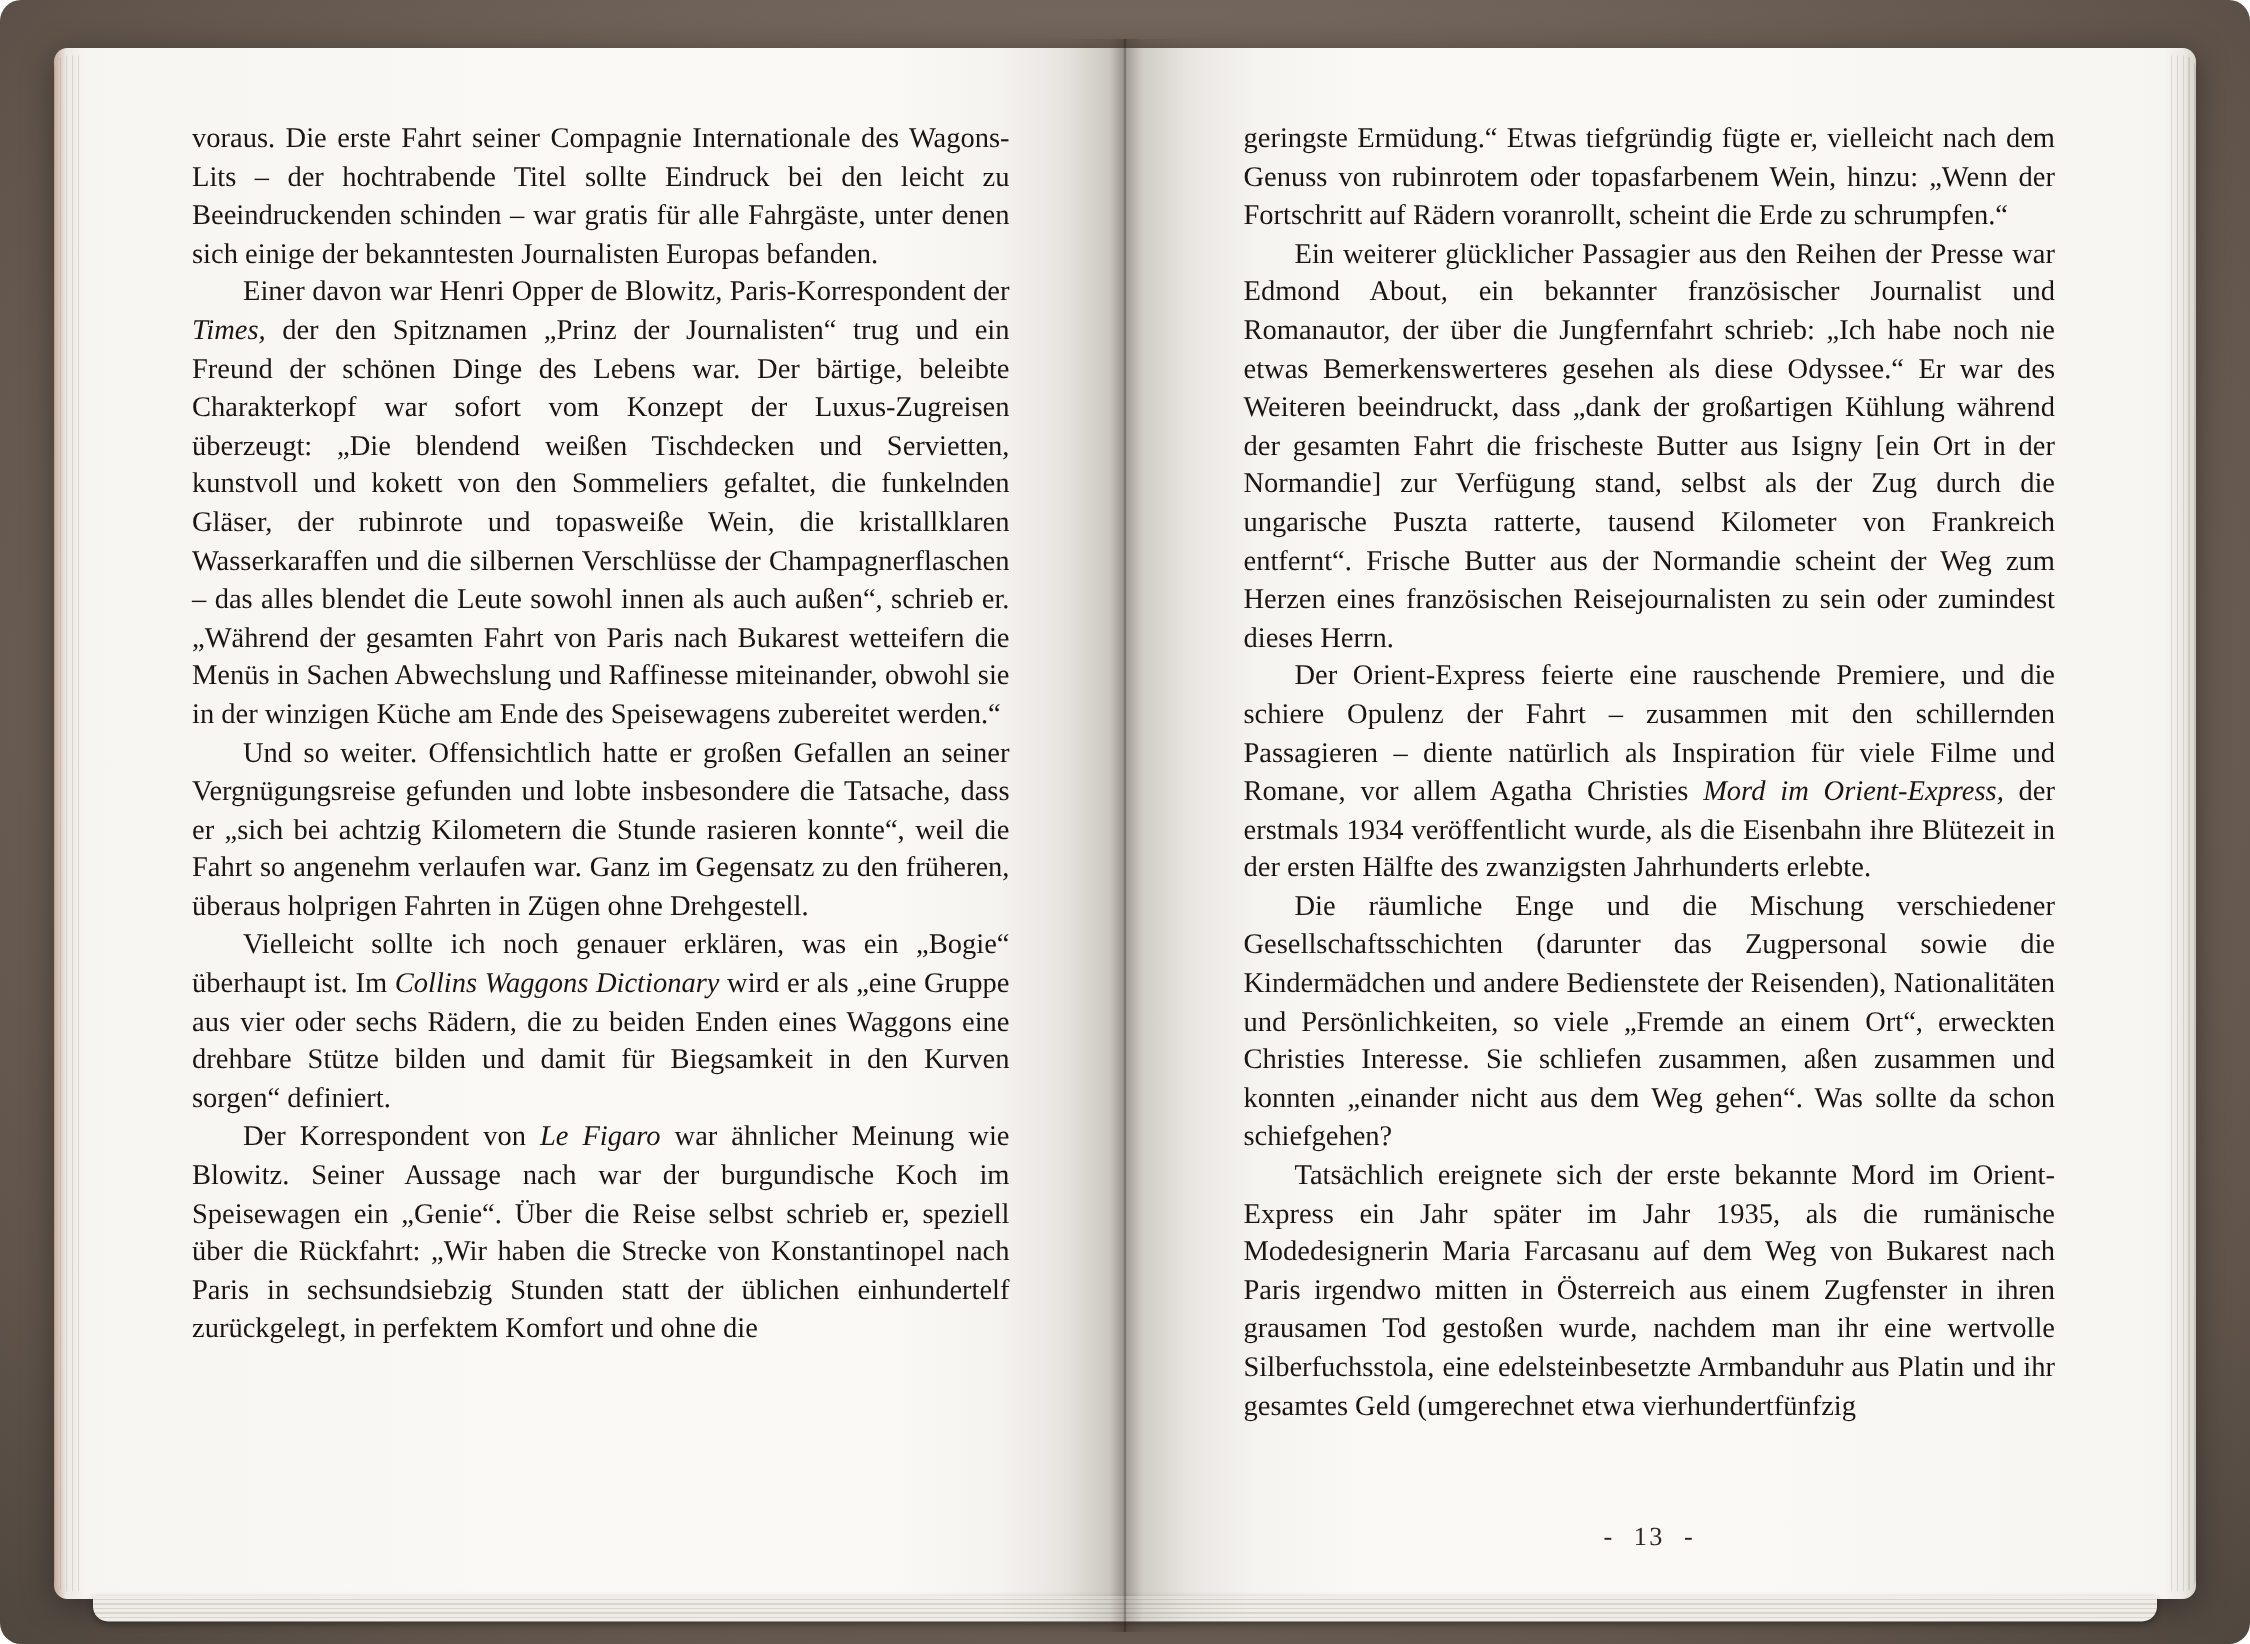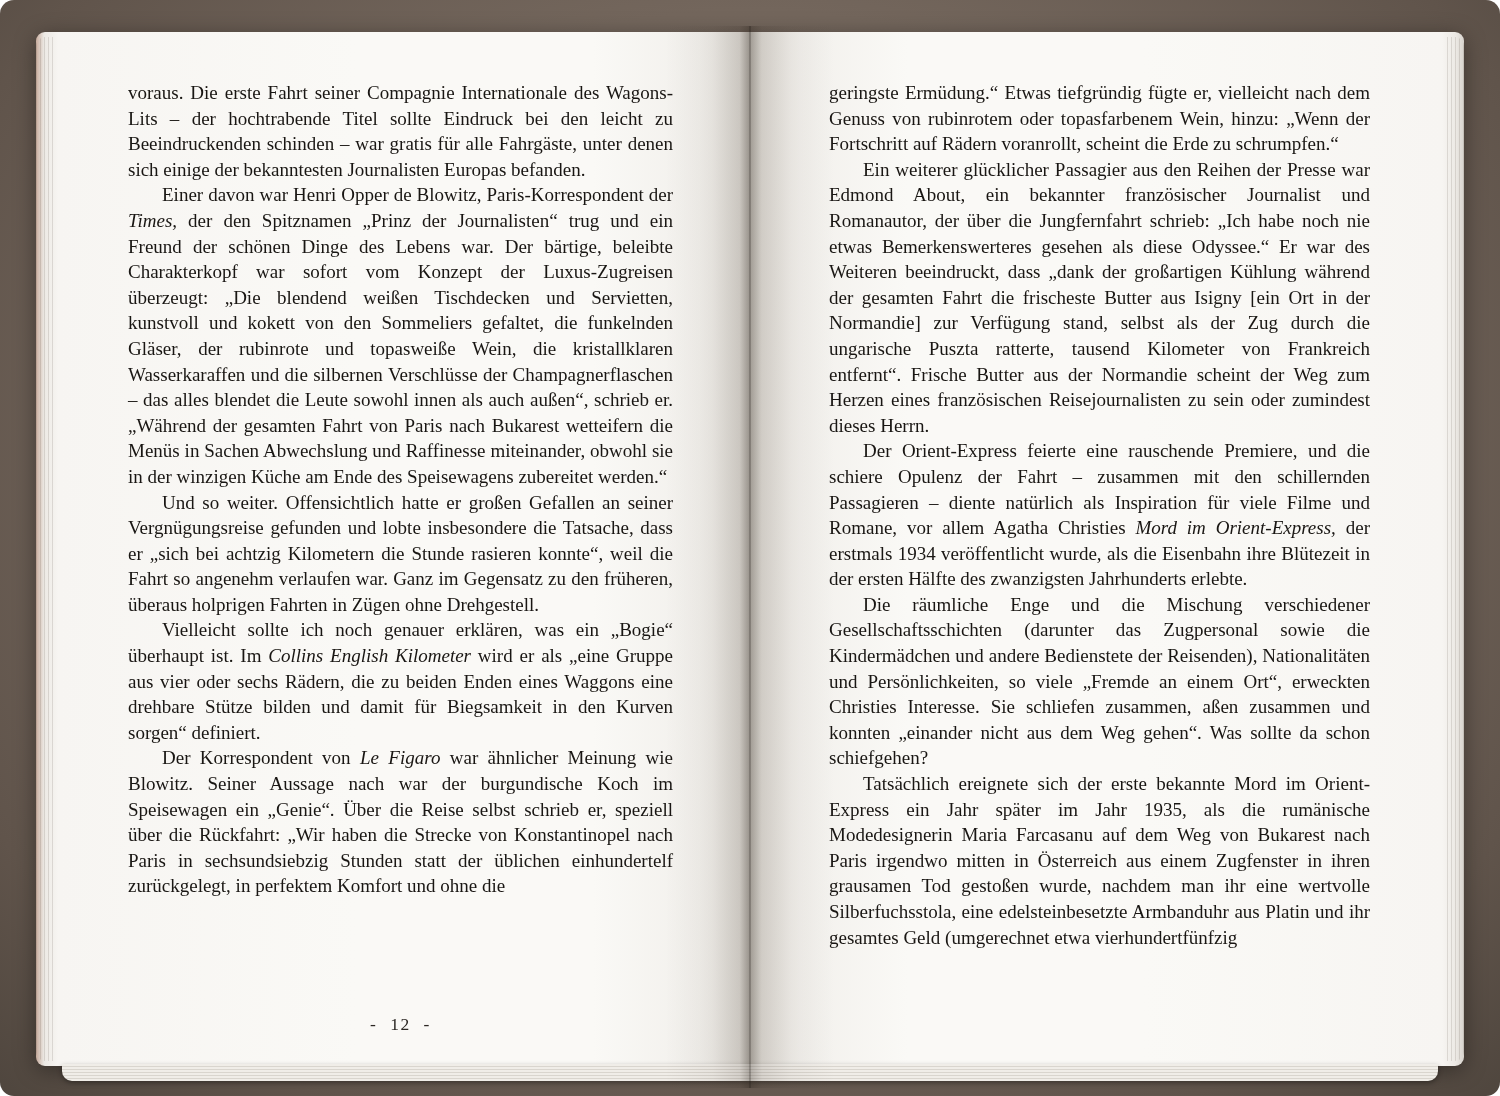--- a/index.html
+++ b/index.html
@@ -133,35 +133,35 @@
 <div class="book">
 
   <div class="pages">
 
     <div class="page page-left">
       <div class="edge-lines left"></div>
       <div class="text-block">
           <p class="para"><span>voraus. Die erste Fahrt seiner Compagnie Internationale des Wagons-Lits – der hochtrabende Titel sollte Eindruck bei den leicht zu Beeindruckenden schinden – war gratis für alle Fahrgäste, unter denen sich einige der bekanntesten Journalisten Europas befanden.</span></p>
           <p class="para indent"><span>Einer davon war Henri Opper de Blowitz, Paris-Korrespondent der </span><em>Times,</em><span> der den Spitznamen „Prinz der Journalisten“ trug und ein Freund der schönen Dinge des Lebens war. Der bärtige, beleibte Charakterkopf war sofort vom Konzept der Luxus-Zugreisen überzeugt: „Die blendend weißen Tischdecken und Servietten, kunstvoll und kokett von den Sommeliers gefaltet, die funkelnden Gläser, der rubinrote und topasweiße Wein, die kristallklaren Wasserkaraffen und die silbernen Verschlüsse der Champagnerflaschen – das alles blendet die Leute sowohl innen als auch außen“, schrieb er. „Während der gesamten Fahrt von Paris nach Bukarest wetteifern die Menüs in Sachen Abwechslung und Raffinesse miteinander, obwohl sie in der winzigen Küche am Ende des Speisewagens zubereitet werden.“</span></p>
           <p class="para indent"><span>Und so weiter. Offensichtlich hatte er großen Gefallen an seiner Vergnügungsreise gefunden und lobte insbesondere die Tatsache, dass er „sich bei achtzig Kilometern die Stunde rasieren konnte“, weil die Fahrt so angenehm verlaufen war. Ganz im Gegensatz zu den früheren, überaus holprigen Fahrten in Zügen ohne Drehgestell.</span></p>
-          <p class="para indent"><span>Vielleicht sollte ich noch genauer erklären, was ein „Bogie“ überhaupt ist. Im </span><em>Collins English Kilometer</em><span> wird er als „eine Gruppe aus vier oder sechs Rädern, die zu beiden Enden eines Waggons eine drehbare Stütze bilden und damit für Biegsamkeit in den Kurven sorgen“ definiert.</span></p>
+          <p class="para indent"><span>Vielleicht sollte ich noch genauer erklären, was ein „Bogie“ überhaupt ist. Im </span><em>Collins Waggons Dictionary</em><span> wird er als „eine Gruppe aus vier oder sechs Rädern, die zu beiden Enden eines Waggons eine drehbare Stütze bilden und damit für Biegsamkeit in den Kurven sorgen“ definiert.</span></p>
           <p class="para indent"><span>Der Korrespondent von </span><em>Le Figaro</em><span> war ähnlicher Meinung wie Blowitz. Seiner Aussage nach war der burgundische Koch im Speisewagen ein „Genie“. Über die Reise selbst schrieb er, speziell über die Rückfahrt: „Wir haben die Strecke von Konstantinopel nach Paris in sechsundsiebzig Stunden statt der üblichen einhundertelf zurückgelegt, in perfektem Komfort und ohne die</span></p>
         </div>
-      <div class="page-num">- 12 -</div>
     </div>
 
     <div class="page page-right">
       <div class="edge-lines right"></div>
       <div class="text-block">
           <p class="para"><span>geringste Ermüdung.“ Etwas tiefgründig fügte er, vielleicht nach dem Genuss von rubinrotem oder topasfarbenem Wein, hinzu: „Wenn der Fortschritt auf Rädern voranrollt, scheint die Erde zu schrumpfen.“</span></p>
           <p class="para indent"><span>Ein weiterer glücklicher Passagier aus den Reihen der Presse war Edmond About, ein bekannter französischer Journalist und Romanautor, der über die Jungfernfahrt schrieb: „Ich habe noch nie etwas Bemerkenswerteres gesehen als diese Odyssee.“ Er war des Weiteren beeindruckt, dass „dank der großartigen Kühlung während der gesamten Fahrt die frischeste Butter aus Isigny [ein Ort in der Normandie] zur Verfügung stand, selbst als der Zug durch die ungarische Puszta ratterte, tausend Kilometer von Frankreich entfernt“. Frische Butter aus der Normandie scheint der Weg zum Herzen eines französischen Reisejournalisten zu sein oder zumindest dieses Herrn.</span></p>
           <p class="para indent"><span>Der Orient-Express feierte eine rauschende Premiere, und die schiere Opulenz der Fahrt – zusammen mit den schillernden Passagieren – diente natürlich als Inspiration für viele Filme und Romane, vor allem Agatha Christies </span><em>Mord im Orient-Express,</em><span> der erstmals 1934 veröffentlicht wurde, als die Eisenbahn ihre Blütezeit in der ersten Hälfte des zwanzigsten Jahrhunderts erlebte.</span></p>
           <p class="para indent"><span>Die räumliche Enge und die Mischung verschiedener Gesellschaftsschichten (darunter das Zugpersonal sowie die Kindermädchen und andere Bedienstete der Reisenden), Nationalitäten und Persönlichkeiten, so viele „Fremde an einem Ort“, erweckten Christies Interesse. Sie schliefen zusammen, aßen zusammen und konnten „einander nicht aus dem Weg gehen“. Was sollte da schon schiefgehen?</span></p>
           <p class="para indent"><span>Tatsächlich ereignete sich der erste bekannte Mord im Orient-Express ein Jahr später im Jahr 1935, als die rumänische Modedesignerin Maria Farcasanu auf dem Weg von Bukarest nach Paris irgendwo mitten in Österreich aus einem Zugfenster in ihren grausamen Tod gestoßen wurde, nachdem man ihr eine wertvolle Silberfuchsstola, eine edelsteinbesetzte Armbanduhr aus Platin und ihr gesamtes Geld (umgerechnet etwa vierhundertfünfzig</span></p>
         </div>
+      <div class="page-num">- 13 -</div>
     </div>
 
   </div>
 
   <div class="bottom-stack"></div>
   <div class="spine-shadow"></div>
 
 </div>
 
 </body></html>

